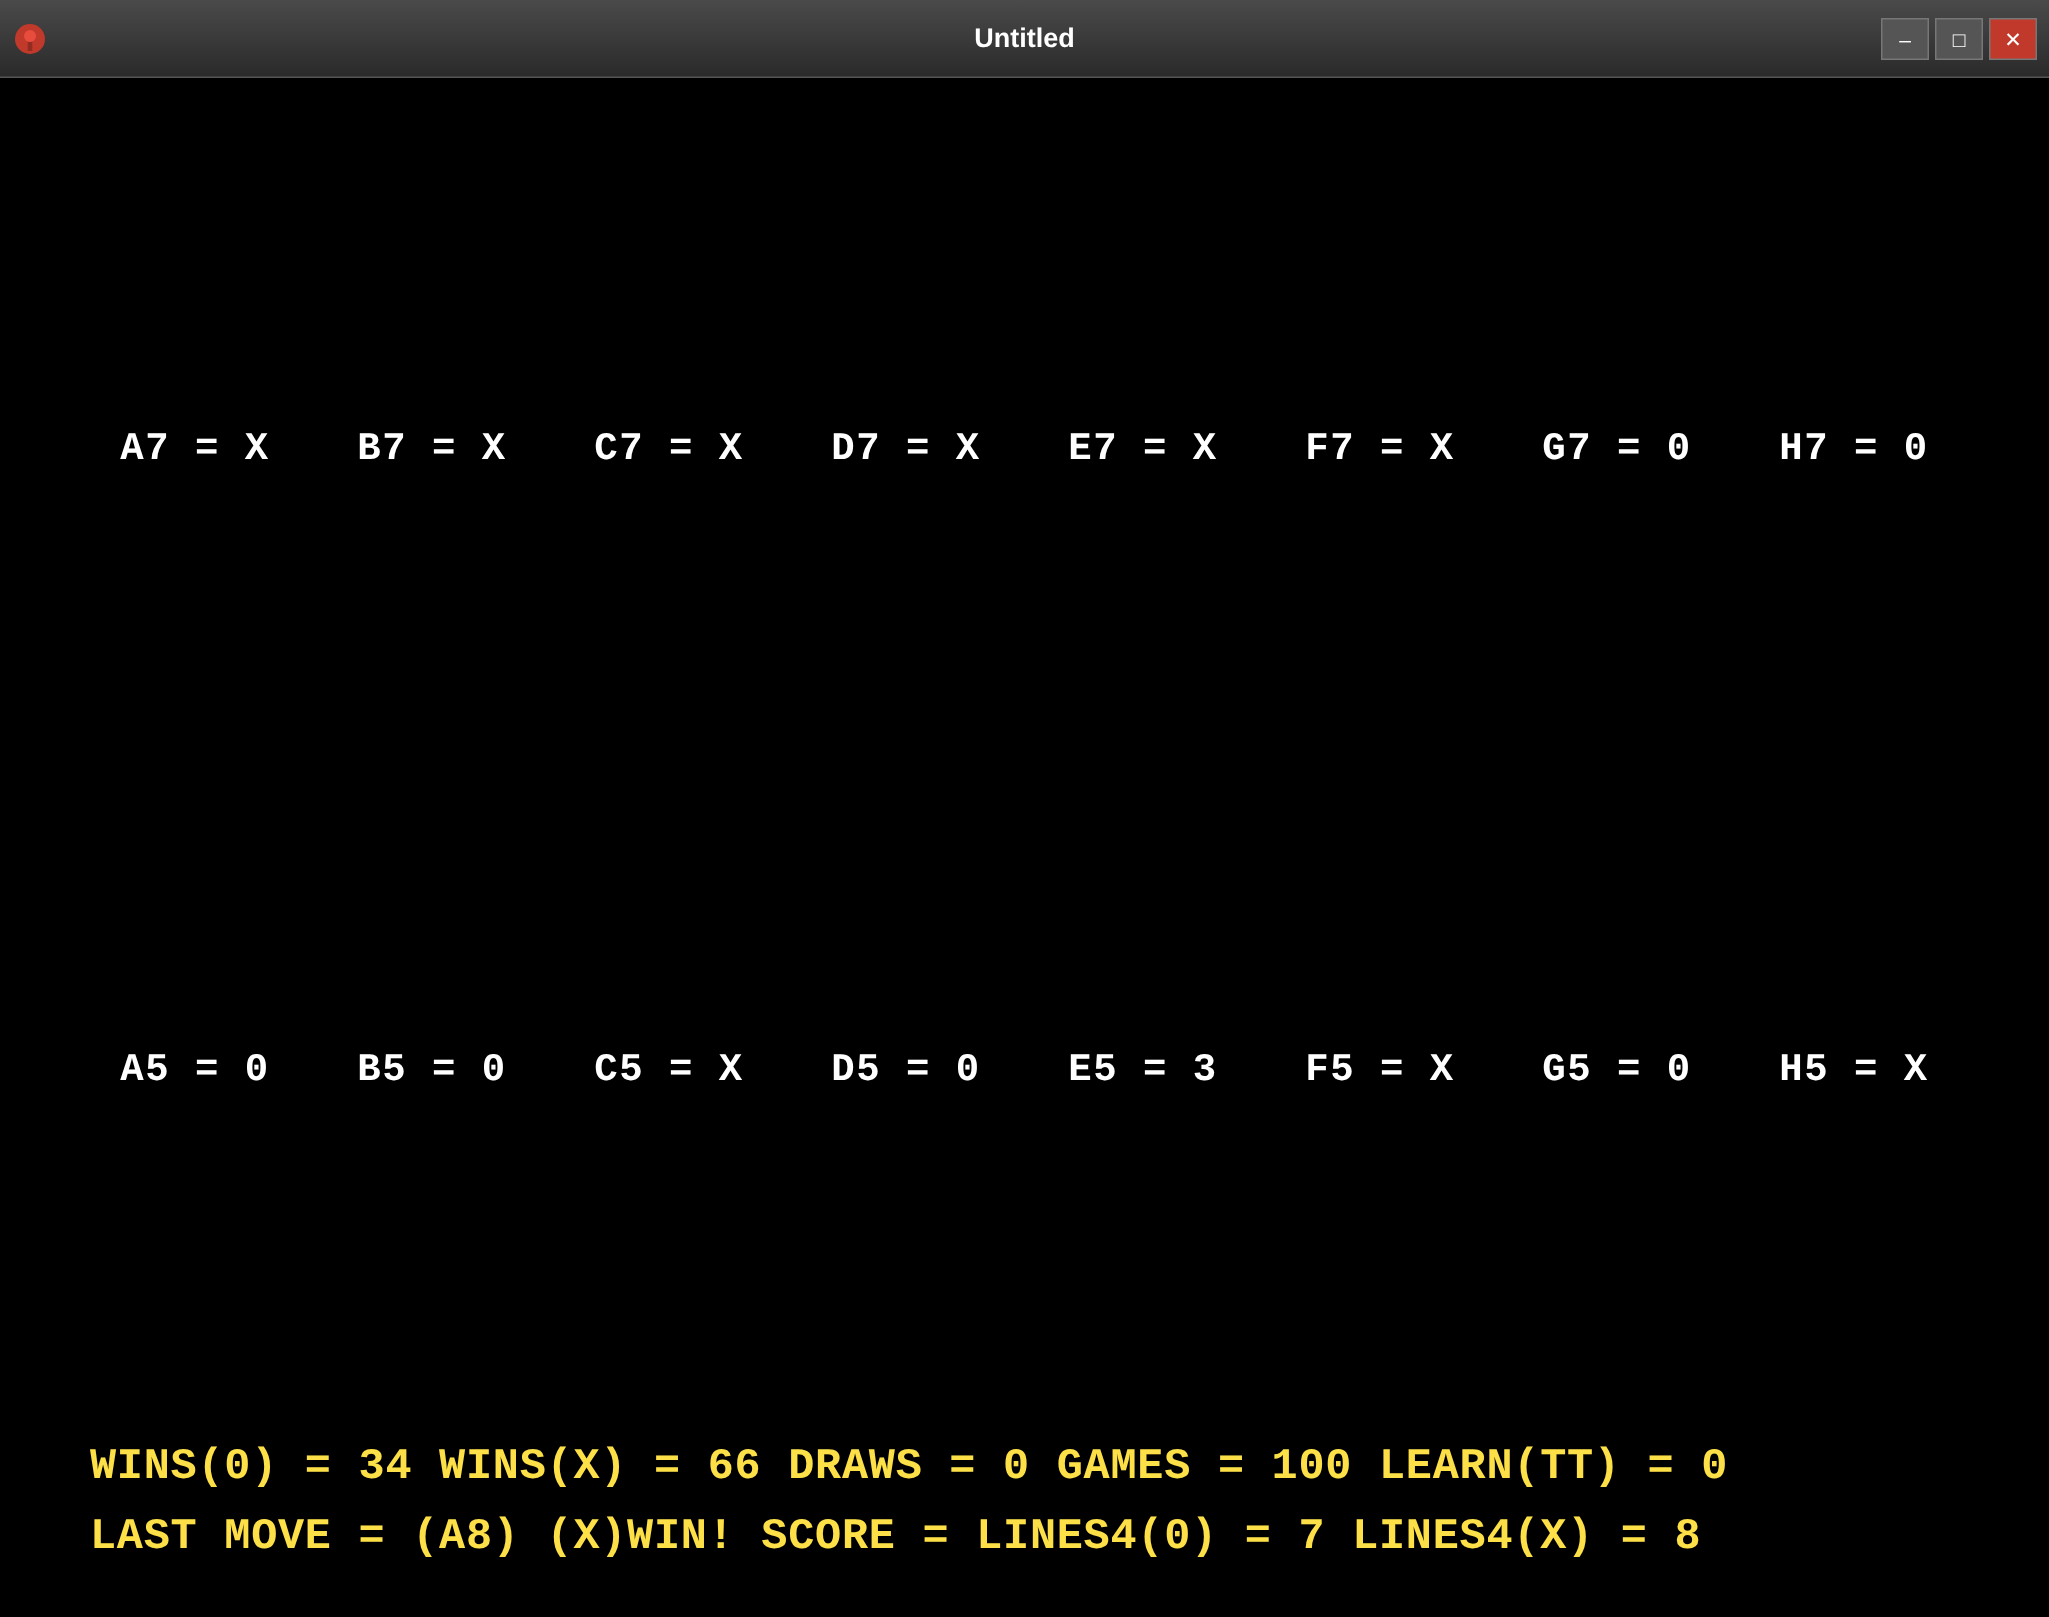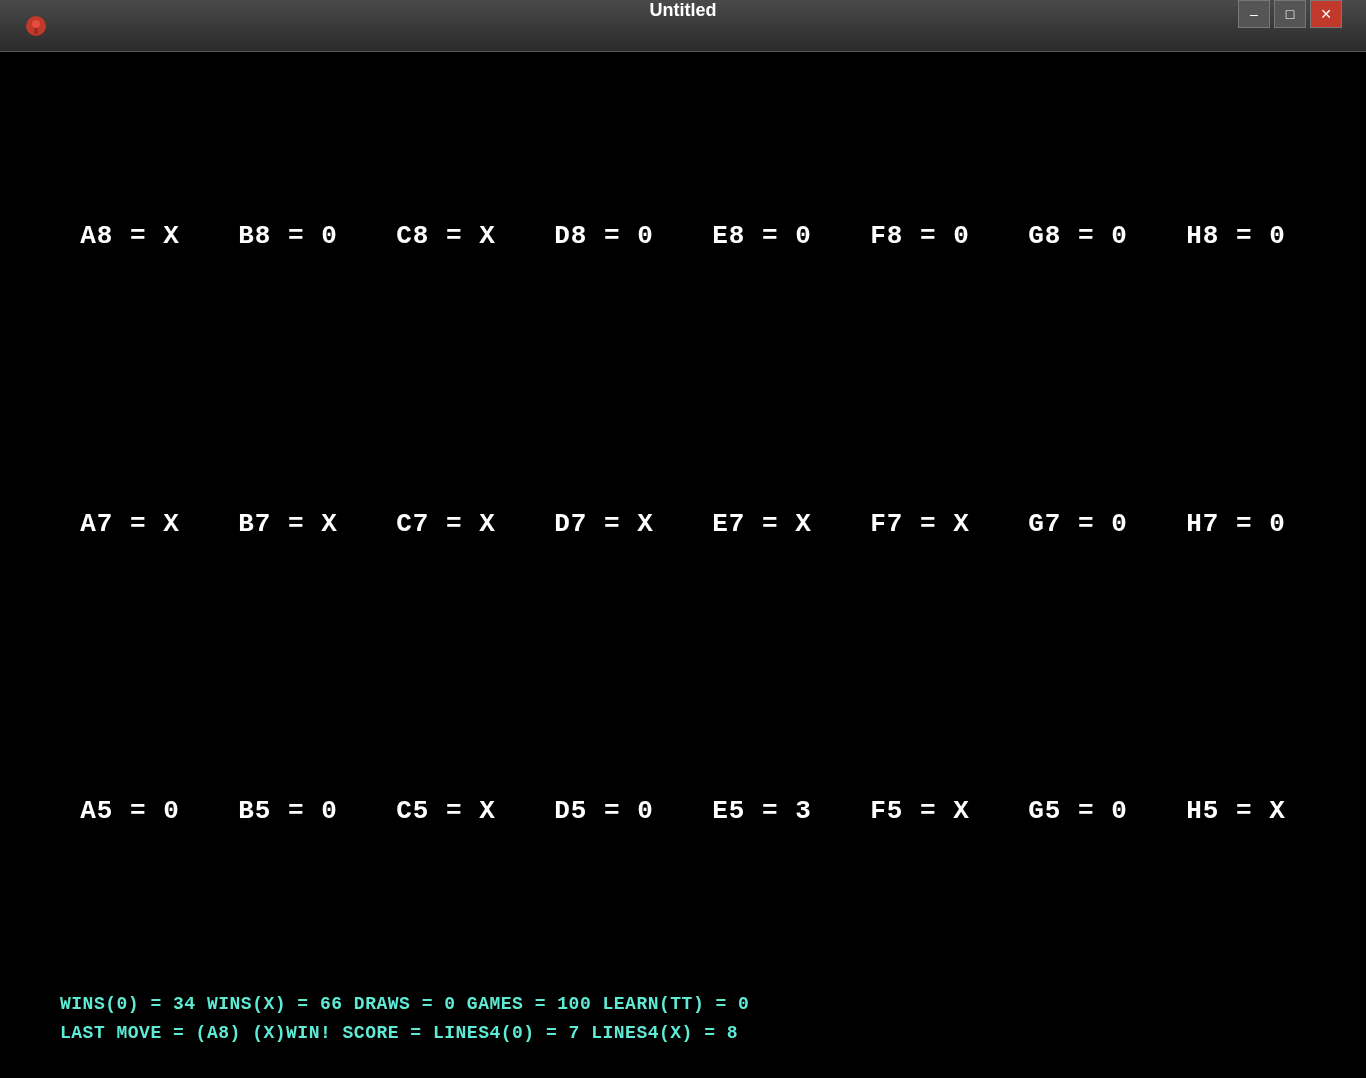--- a/index.html
+++ b/index.html
@@ -20,22 +20,23 @@
       width: 1366px;
       height: 1078px;
       display: flex;
       flex-direction: column;
     }
 
     .title-bar {
       height: 52px;
       background: linear-gradient(to bottom, #4a4a4a, #2a2a2a);
       display: flex;
+      align-items: center;
       justify-content: space-between;
-      padding: 0 24px;
+      padding: 0 8px;
       border-bottom: 1px solid #555;
       flex-shrink: 0;
     }
 
     .title-bar-left {
       display: flex;
       align-items: center;
       gap: 6px;
     }
 
@@ -110,23 +111,23 @@
       text-align: center;
       letter-spacing: 1px;
     }
 
     .status-area {
       margin-top: 20px;
       padding-top: 15px;
     }
 
     .status-line {
-      color: #5eead4;
+      color: #fde047;
       font-family: 'Courier New', Courier, monospace;
-      font-size: 18px;
+      font-size: 29px;
       font-weight: bold;
       line-height: 1.6;
       letter-spacing: 0.5px;
     }
 
     .cursor {
       display: inline-block;
       width: 14px;
       height: 22px;
       background: white;
@@ -156,30 +157,20 @@
     <div class="title-bar-controls">
       <button class="title-btn">–</button>
       <button class="title-btn">□</button>
       <button class="title-btn close">✕</button>
     </div>
   </div>
 
   <div class="content">
     <div class="grid-area">
 
-    <div class="grid-row">
-          <div class="cell">A8 = X</div>
-          <div class="cell">B8 = 0</div>
-          <div class="cell">C8 = X</div>
-          <div class="cell">D8 = 0</div>
-          <div class="cell">E8 = 0</div>
-          <div class="cell">F8 = 0</div>
-          <div class="cell">G8 = 0</div>
-          <div class="cell">H8 = 0</div>
-        </div>
         <div class="grid-row">
           <div class="cell">A7 = X</div>
           <div class="cell">B7 = X</div>
           <div class="cell">C7 = X</div>
           <div class="cell">D7 = X</div>
           <div class="cell">E7 = X</div>
           <div class="cell">F7 = X</div>
           <div class="cell">G7 = 0</div>
           <div class="cell">H7 = 0</div>
         </div>

